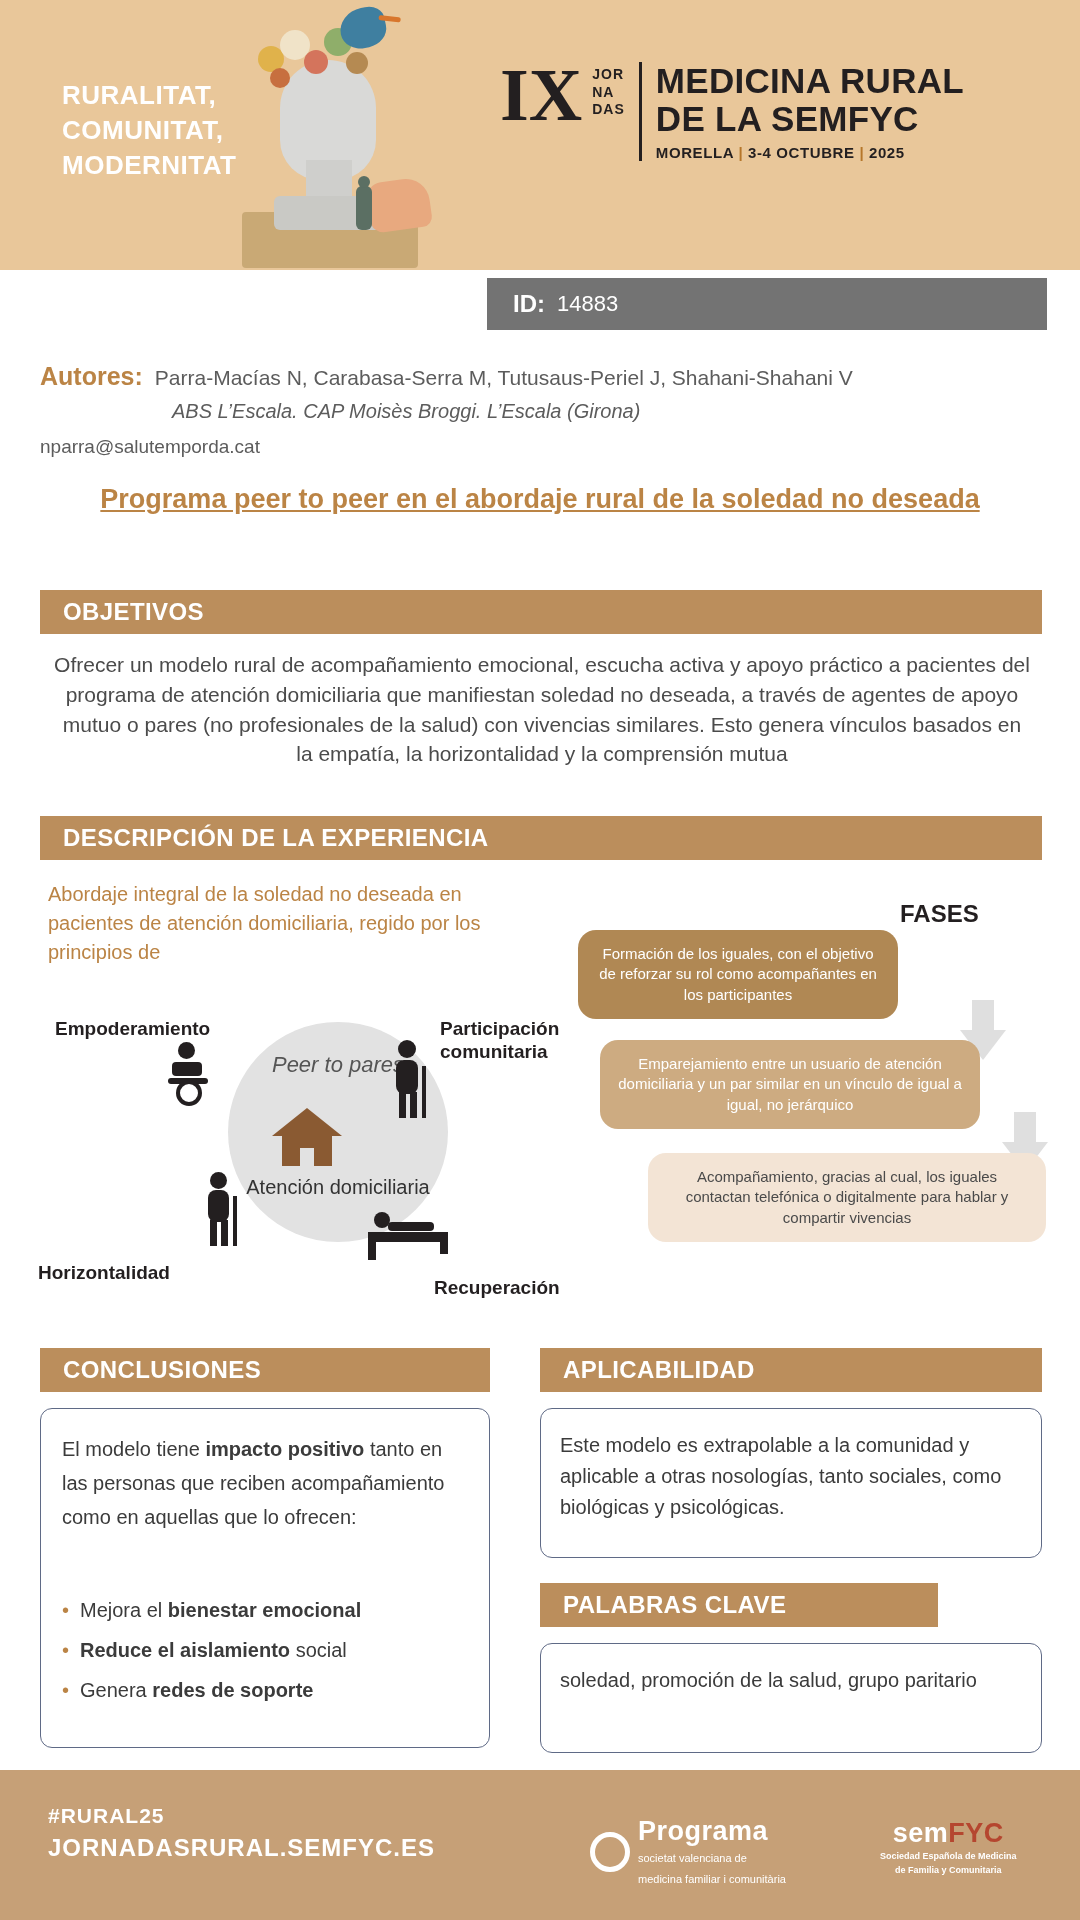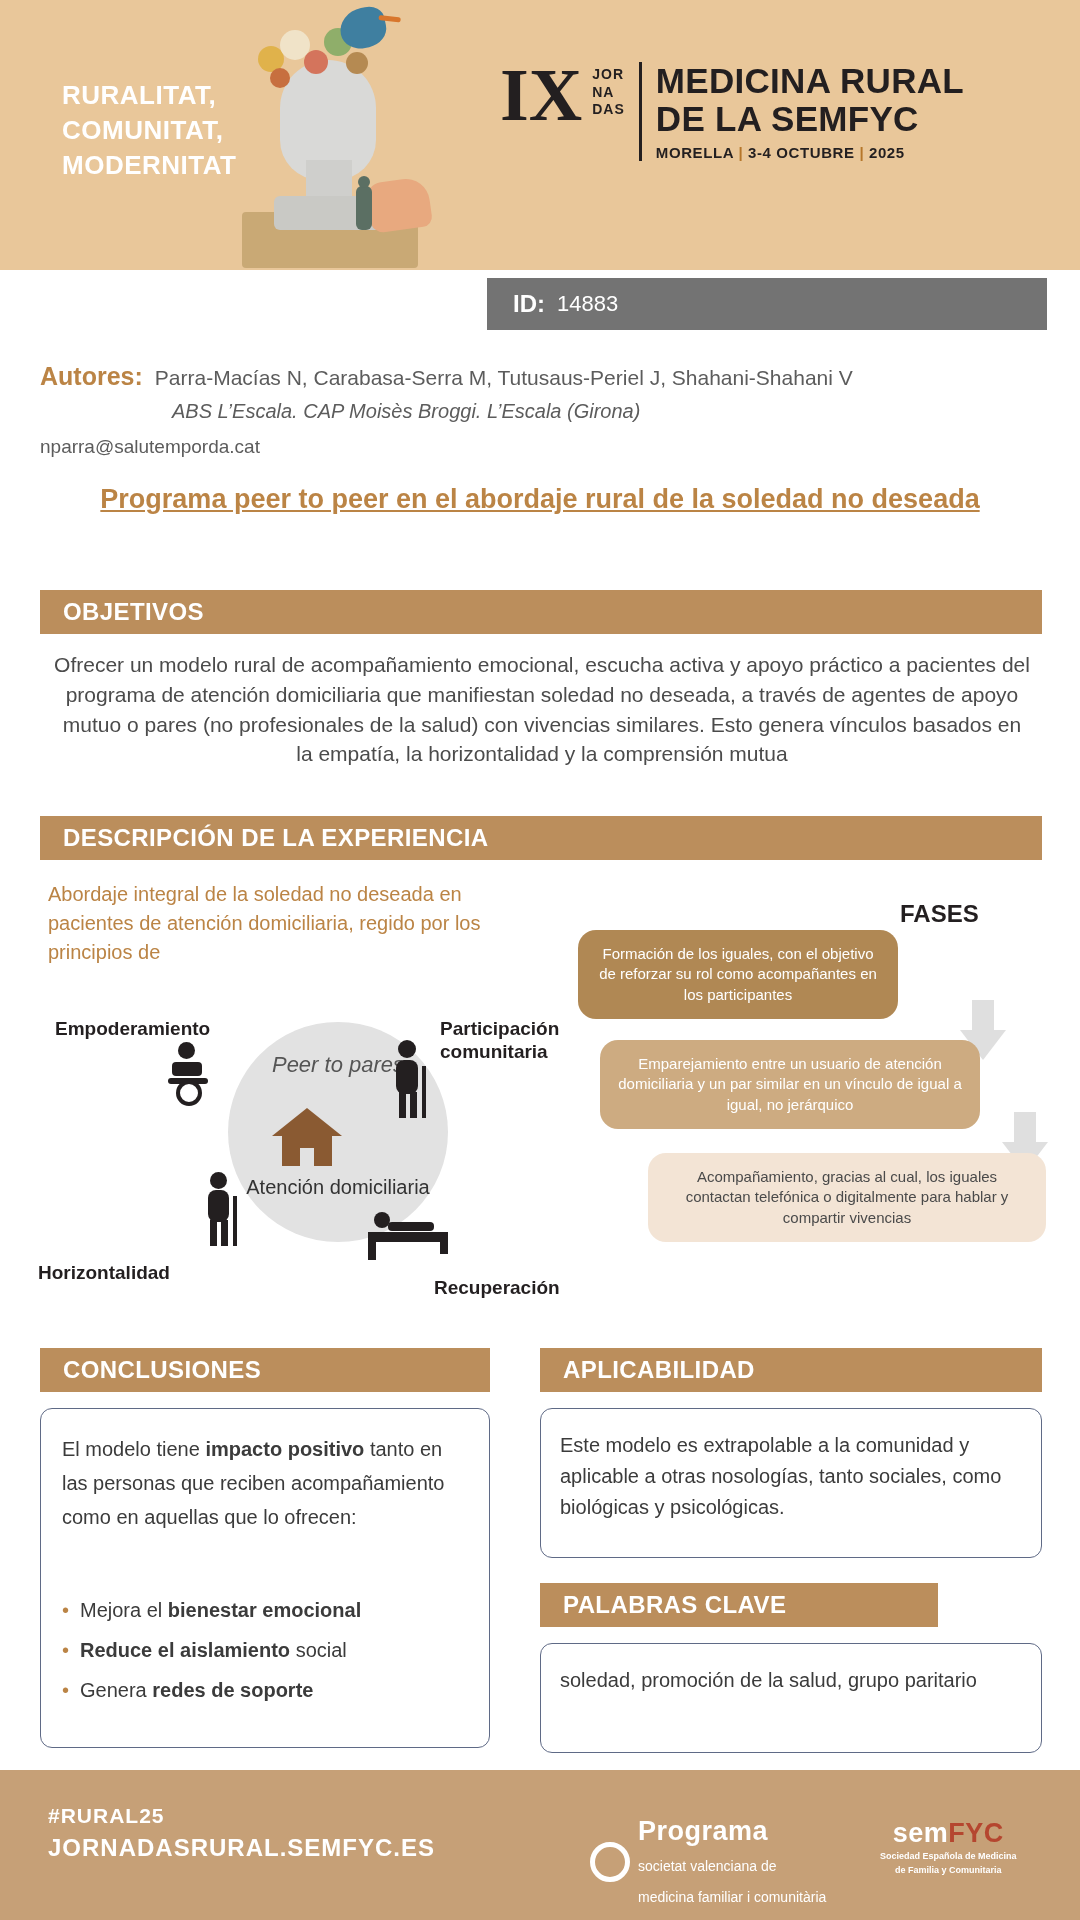--- a/index.html
+++ b/index.html
@@ -307,21 +307,21 @@
   }
   .logo-sovamfic {
     position:absolute; left:590px; top:48px; color:#ffffff;
     display:flex; align-items:center;
   }
   .sov-mark {
     width:40px; height:40px; border-radius:50%;
     border:5px solid #ffffff; margin-right:8px;
   }
   .sov-text-main { font-size:27px; font-weight:bold; letter-spacing:0.5px; line-height:1; }
-  .sov-text-sub { font-size:14px; line-height:1.25; margin-top:13px; }
+  .sov-text-sub { font-size:11px; line-height:1.25; margin-top:7px; }
   .logo-semfyc {
     position:absolute; left:880px; top:48px; color:#ffffff; text-align:center;
   }
   .semfyc-main { font-size:27px; font-weight:bold; letter-spacing:0.5px; }
   .semfyc-main .hl { color:#b5462f; }
   .semfyc-sub { font-size:9px; font-weight:bold; line-height:1.3; margin-top:2px; }
 </style>
 </head>
 <body>
 

